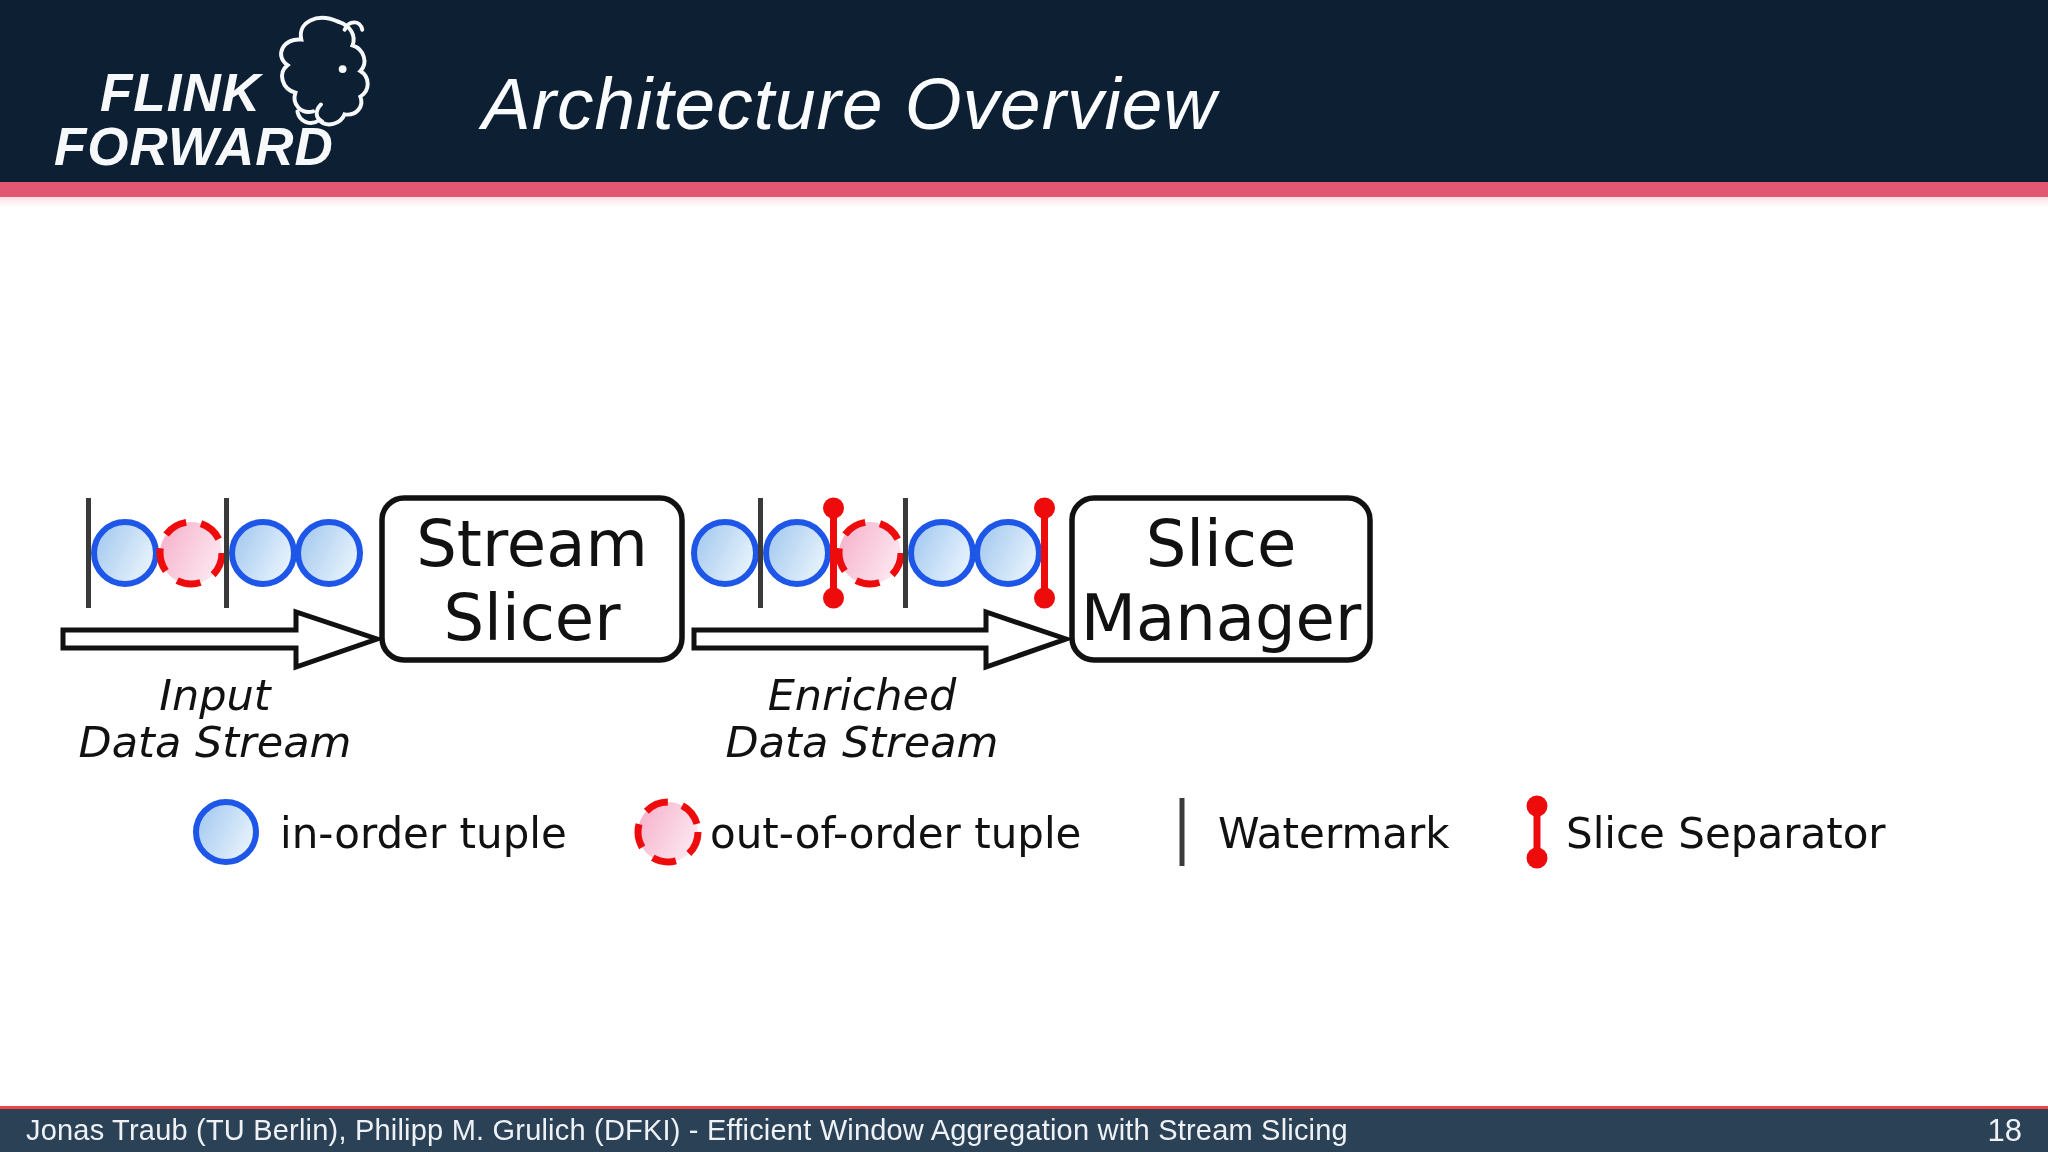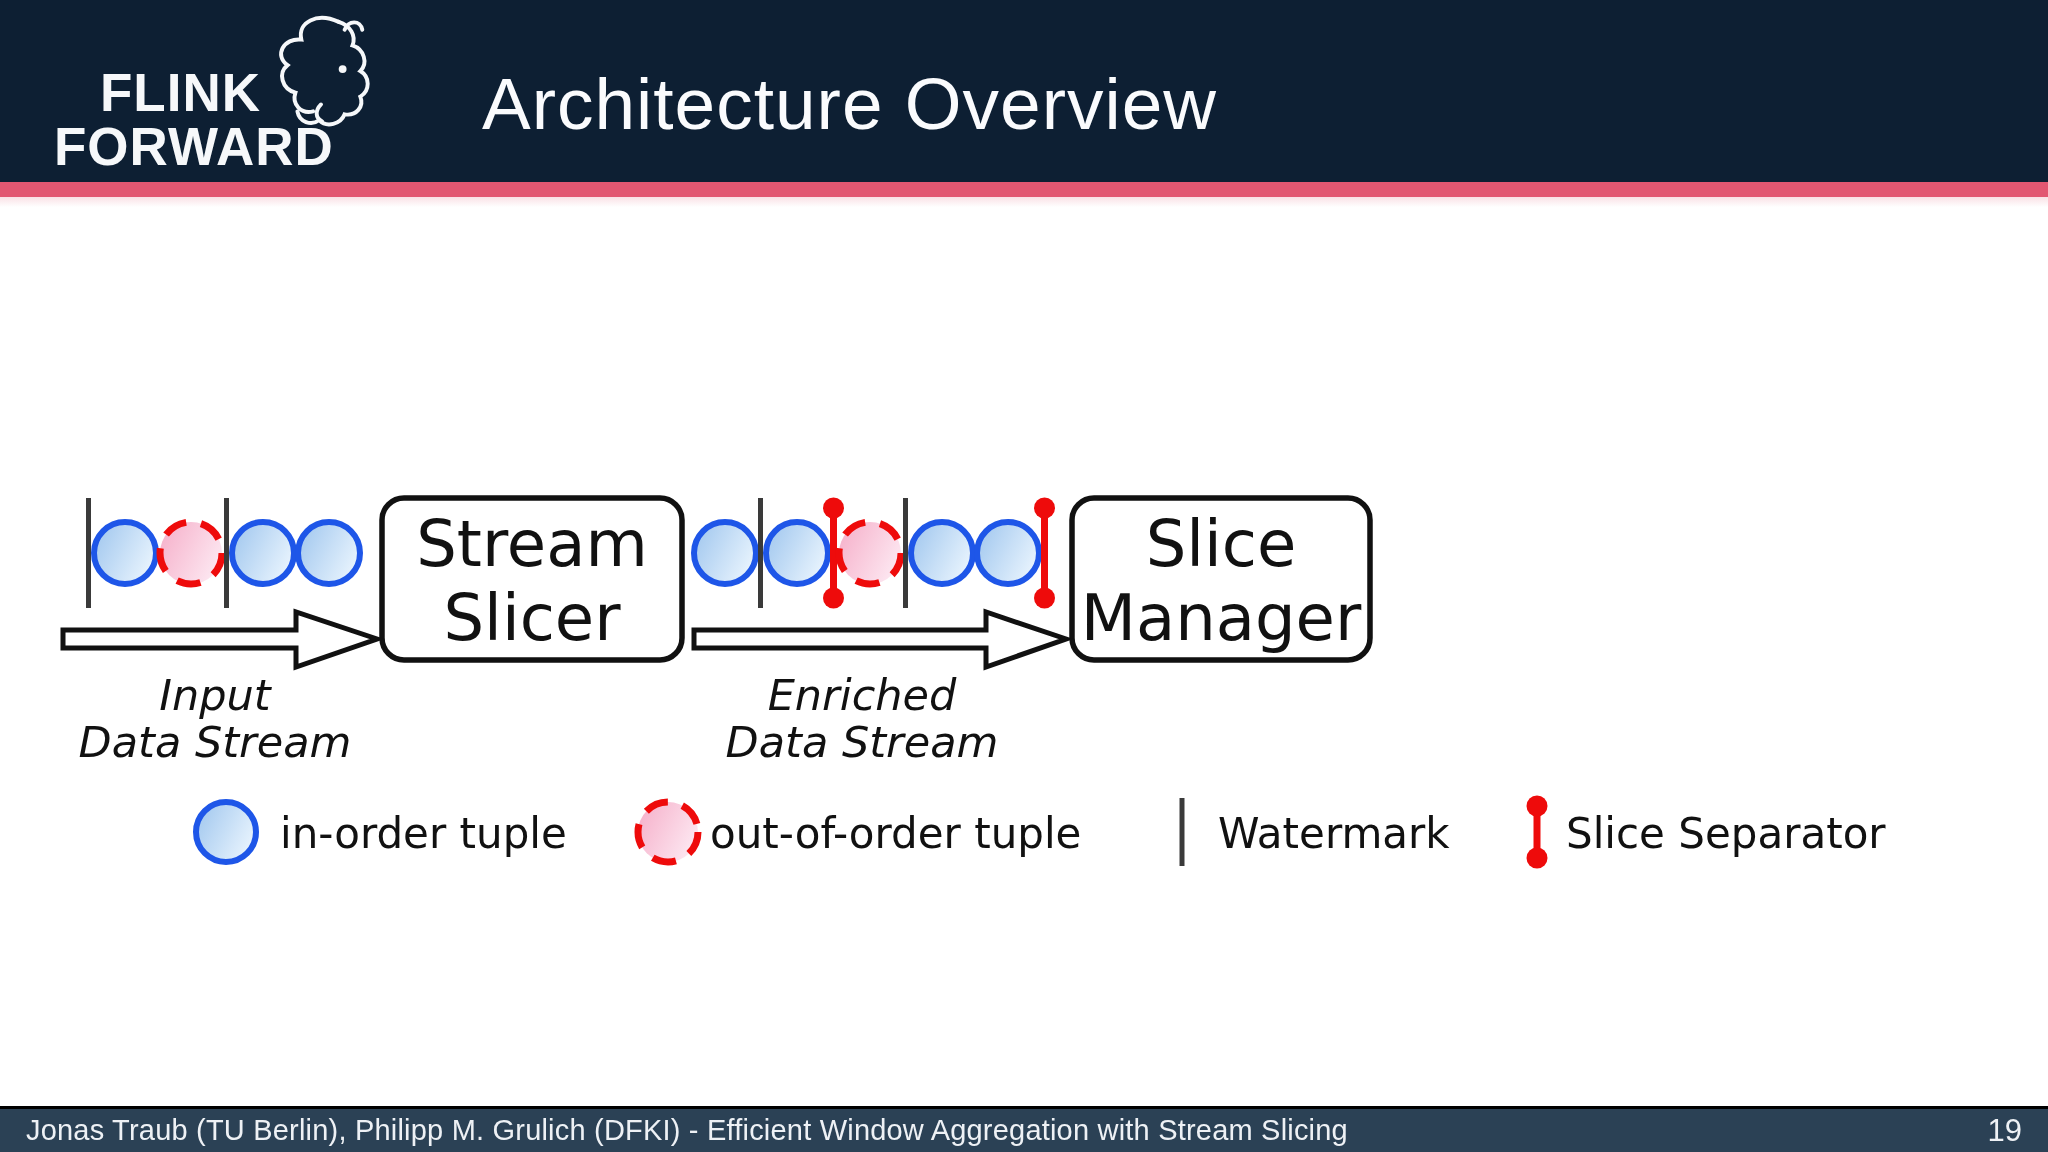--- a/index.html
+++ b/index.html
@@ -7,20 +7,21 @@
     position:relative;
     width:2048px;height:1152px;
     background:#ffffff;
     overflow:hidden;
     font-family:"Liberation Sans", sans-serif;
   }
   
   .header{
     position:absolute;left:0;top:0;width:2048px;height:182px;
     background:var(--header-bg);
+    font-style:italic;
   }
   .accent-stripe{
     position:absolute;left:0;top:182px;width:2048px;height:15px;
     background:var(--accent);
   }
   .accent-fade{
     position:absolute;left:0;top:197px;width:2048px;height:10px;
     background:linear-gradient(to bottom, rgba(226,87,114,0.18), rgba(226,87,114,0));
   }
   .logo-flink{
@@ -45,21 +46,21 @@
   .legend-label{font-family:"DejaVu Sans", sans-serif;font-size:42px;fill:#111111;}
   .tuple-inorder{fill:url(#gradBlue);stroke:var(--inorder-stroke);stroke-width:6;}
   .tuple-ooo{fill:url(#gradPink);stroke:var(--ooo-stroke);stroke-width:7;stroke-dasharray:24 15;}
   .wm-line{stroke:var(--wm-color);stroke-width:5;}
   .sep-line{stroke:var(--sep-color);stroke-width:7;}
   .sep-dot{fill:var(--sep-color);}
   
   .footer{
     position:absolute;left:0;bottom:0;width:2048px;height:46px;
     background:var(--footer-bg);
-    border-top:3px solid #000000;box-sizing:border-box;
+    border-top:3px solid #ef4444;box-sizing:border-box;
     display:flex;align-items:center;justify-content:space-between;
     padding:0 26px;
   }
   .footer-credits{color:#eef1f5;font-size:29px;letter-spacing:0.2px;}
   .footer-page{color:#eef1f5;font-size:31px;}
 </style>
 </head>
 <body>
 
 <div class="slide">
@@ -155,15 +156,15 @@
         <line class="sep-line" x1="1537" y1="806" x2="1537" y2="858"></line>
         <circle class="sep-dot" cx="1537" cy="806" r="10.5"></circle>
         <circle class="sep-dot" cx="1537" cy="858" r="10.5"></circle>
       </g>
       <text class="legend-label" x="1566" y="848">Slice Separator</text>
     </g>
   </svg>
 
   <div class="footer">
     <span class="footer-credits">Jonas Traub (TU Berlin), Philipp M. Grulich (DFKI) - Efficient Window Aggregation with Stream Slicing</span>
-    <span class="footer-page">19</span>
+    <span class="footer-page">18</span>
   </div>
 </div>
 
 </body></html>

